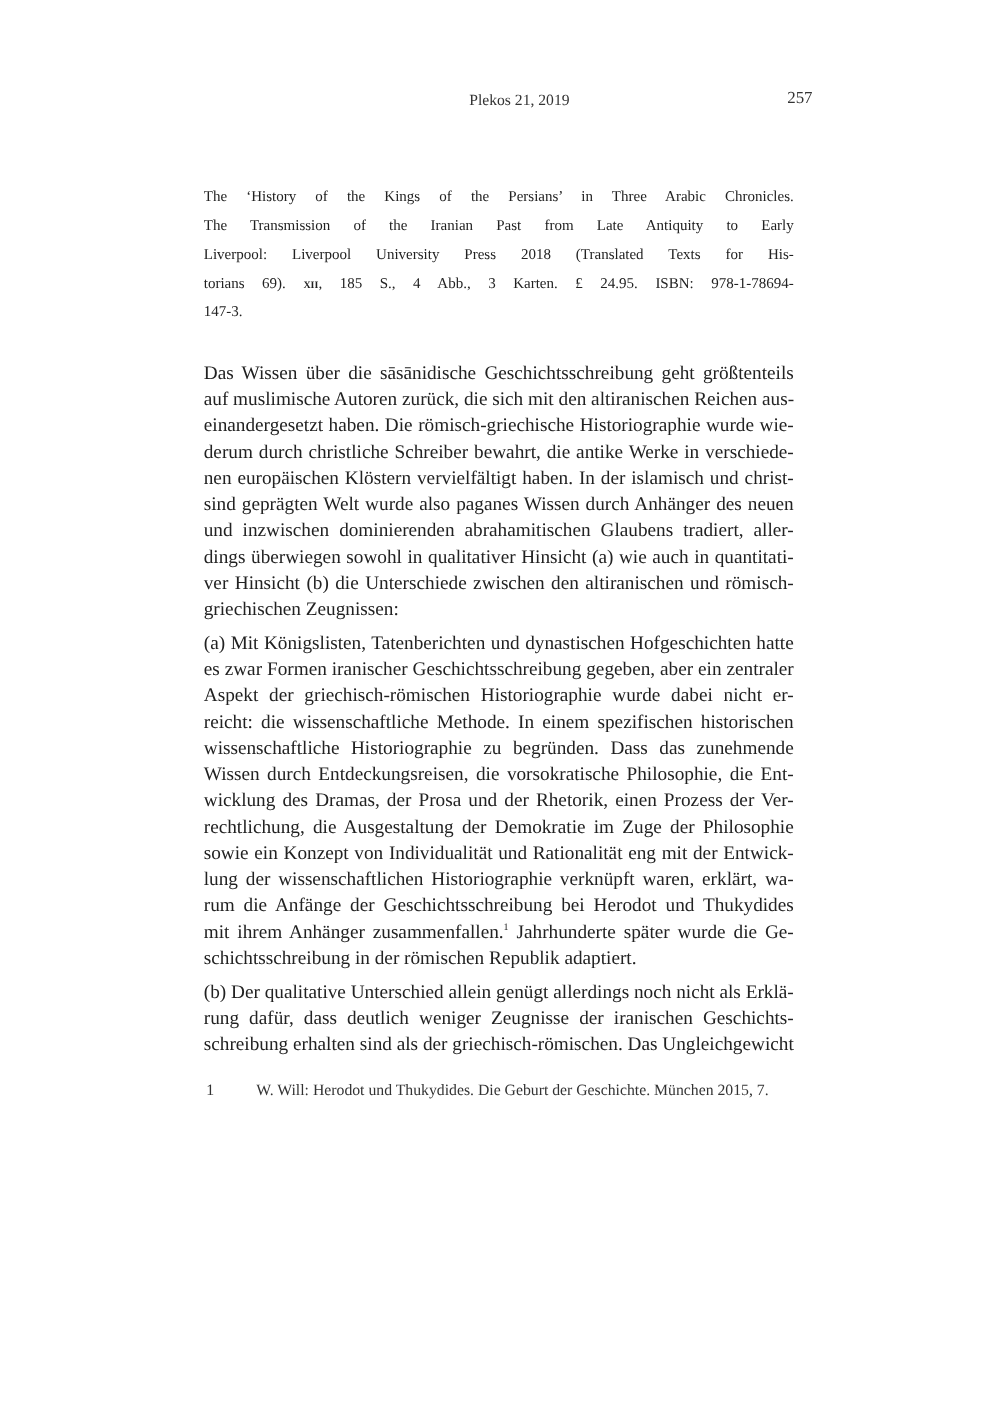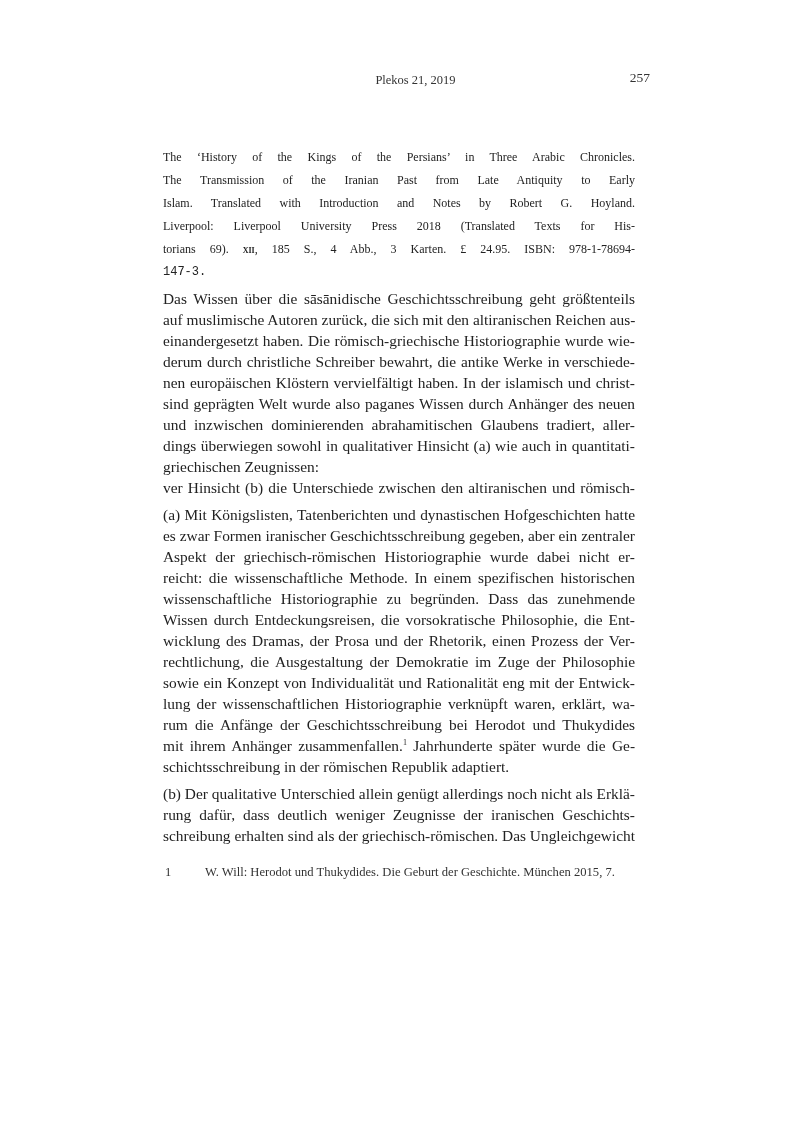--- a/index.html
+++ b/index.html
@@ -54,21 +54,20 @@
       margin: 0;
     }
     .review-heading .line {
       display: block;
       text-align: justify;
       text-align-last: justify;
       white-space: nowrap;
     }
     .review-heading .line.last {
       text-align-last: left;
-      font-family: Liberation Mono, monospace;
     }
     .smallcaps {
       font-variant: small-caps;
       text-transform: lowercase;
       font-weight: bold;
     }
     .body {
       top: 288px;
       font-size: 15.4px;
       line-height: 21px;
@@ -113,39 +112,38 @@
 
 <div class="running-head">
   <span class="journal">Plekos 21, 2019</span>
   <span class="page-num">257</span>
 </div>
 
 <div class="text-block review-heading">
   <p>
     <span class="line">The ‘History of the Kings of the Persians’ in Three Arabic Chronicles.</span>
     <span class="line">The Transmission of the Iranian Past from Late Antiquity to Early</span>
-    <span class="line">Islam. Translated with Introduction and Notes by Robert G. Hoyland.</span>
     <span class="line">Liverpool: Liverpool University Press 2018 (Translated Texts for His-</span>
     <span class="line"><span>torians 69). </span><span class="smallcaps">XII</span><span>, 185 S., 4 Abb., 3 Karten. £ 24.95. ISBN: 978-1-78694-</span></span>
     <span class="line last">147-3.</span>
   </p>
 </div>
 
 <div class="text-block body">
   <p>
     <span class="line">Das Wissen über die sāsānidische Geschichtsschreibung geht größtenteils</span>
     <span class="line">auf muslimische Autoren zurück, die sich mit den altiranischen Reichen aus-</span>
     <span class="line">einandergesetzt haben. Die römisch-griechische Historiographie wurde wie-</span>
     <span class="line">derum durch christliche Schreiber bewahrt, die antike Werke in verschiede-</span>
     <span class="line">nen europäischen Klöstern vervielfältigt haben. In der islamisch und christ-</span>
     <span class="line">sind geprägten Welt wurde also paganes Wissen durch Anhänger des neuen</span>
     <span class="line">und inzwischen dominierenden abrahamitischen Glaubens tradiert, aller-</span>
     <span class="line">dings überwiegen sowohl in qualitativer Hinsicht (a) wie auch in quantitati-</span>
+    <span class="line">ver Hinsicht (b) die Unterschiede zwischen den altiranischen und römisch-</span>
     <span class="line last">griechischen Zeugnissen:</span>
-    <span class="line">ver Hinsicht (b) die Unterschiede zwischen den altiranischen und römisch-</span>
   </p>
   <p>
     <span class="line">(a) Mit Königslisten, Tatenberichten und dynastischen Hofgeschichten hatte</span>
     <span class="line">es zwar Formen iranischer Geschichtsschreibung gegeben, aber ein zentraler</span>
     <span class="line">Aspekt der griechisch-römischen Historiographie wurde dabei nicht er-</span>
     <span class="line">reicht: die wissenschaftliche Methode. In einem spezifischen historischen</span>
     <span class="line">wissenschaftliche Historiographie zu begründen. Dass das zunehmende</span>
     <span class="line">Wissen durch Entdeckungsreisen, die vorsokratische Philosophie, die Ent-</span>
     <span class="line">wicklung des Dramas, der Prosa und der Rhetorik, einen Prozess der Ver-</span>
     <span class="line">rechtlichung, die Ausgestaltung der Demokratie im Zuge der Philosophie</span>

